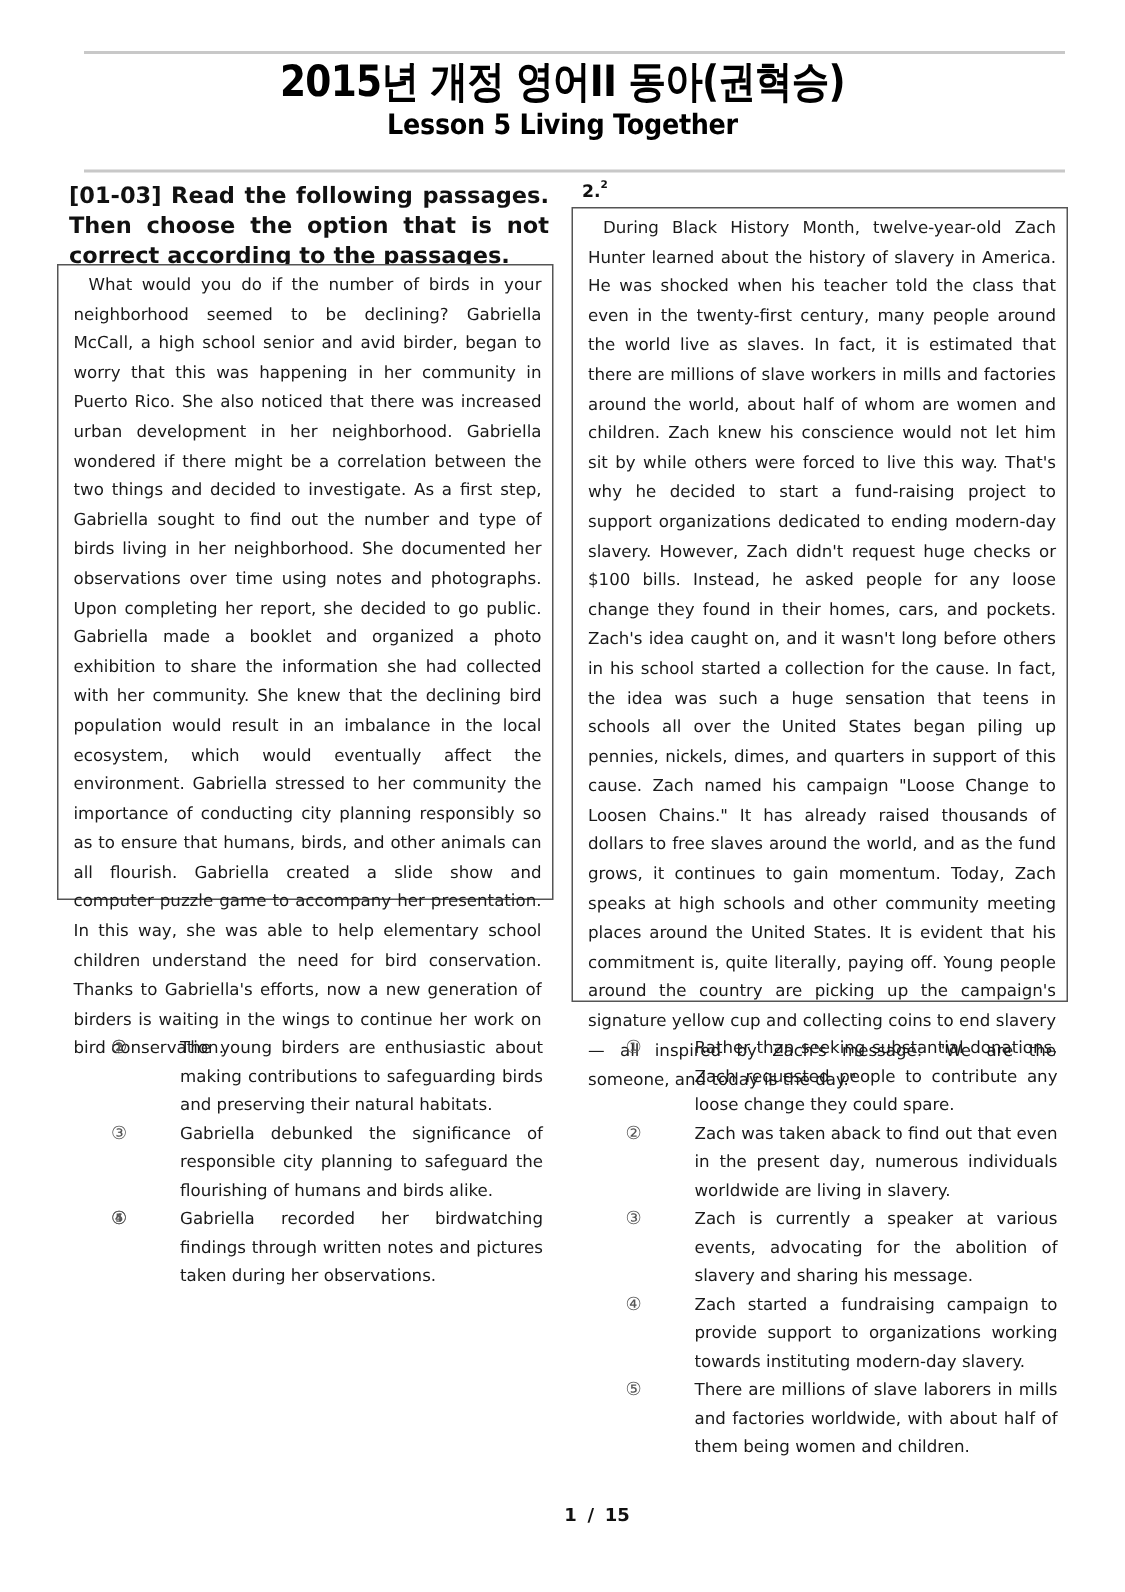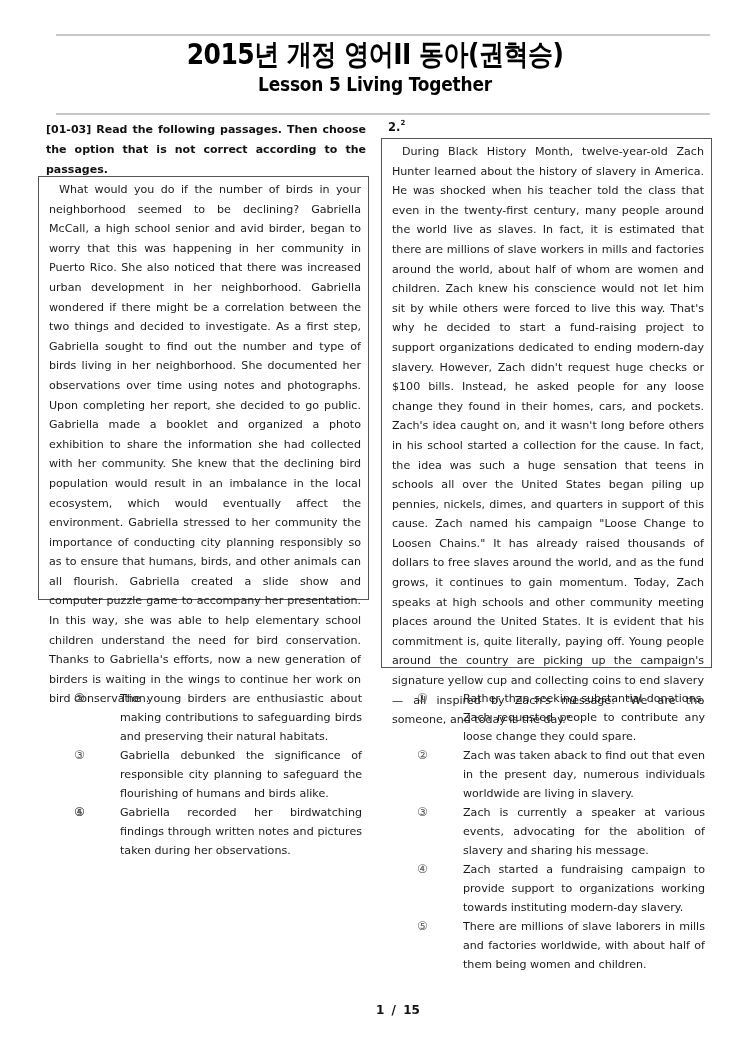--- a/index.html
+++ b/index.html
@@ -6,21 +6,21 @@
   body { width: 750px; height: 1061px; position: relative; overflow: hidden;
          font-family: "DejaVu Sans", "Liberation Sans", sans-serif; color: #1a1a1a; }
   .rule { position: absolute; left: 56px; width: 654px; height: 2px; background: #c8c8c8; }
   .title { position: absolute; left: 0; width: 750px; text-align: center; top: 38px;
            font-family: "DejaVu Sans", sans-serif; font-weight: bold; font-size: 25px;
            letter-spacing: -0.5px; color: #000; transform: scaleY(1.15); }
   .subtitle { position: absolute; left: 0; width: 750px; text-align: center; top: 74px;
               font-family: "DejaVu Sans", sans-serif; font-weight: bold; font-size: 17px;
               color: #000; letter-spacing: -0.2px; transform: scaleY(1.1); }
   .instr { position: absolute; left: 46px; top: 120px; width: 320px;
-           font-size: 11px; font-weight: bold; line-height: 20px; text-align: justify; color: #111; }
+           font-size: 15px; font-weight: bold; line-height: 20px; text-align: justify; color: #111; }
   .qnum { position: absolute; font-size: 11.5px; font-weight: bold; color: #111; }
   .qnum sup { font-size: 7px; vertical-align: top; position: relative; top: -1px; }
   .box { position: absolute; border: 1.5px solid #555; box-sizing: border-box; background: #fff;
          padding: 3px 7px 0 10px; }
   .box p { margin: 0; font-size: 11.1px; line-height: 19.6px; text-align: justify;
            text-indent: 10px; color: #1a1a1a; }
   .opts { position: absolute; margin: 0; padding: 0; list-style: none; }
   .opt { position: relative; padding-left: 46px; font-size: 11.1px; line-height: 19px;
          text-align: justify; color: #1a1a1a; margin-bottom: 0; }
   .opt .num { position: absolute; left: 0; top: 0; width: 20px; color: #555; font-size: 12px; }

